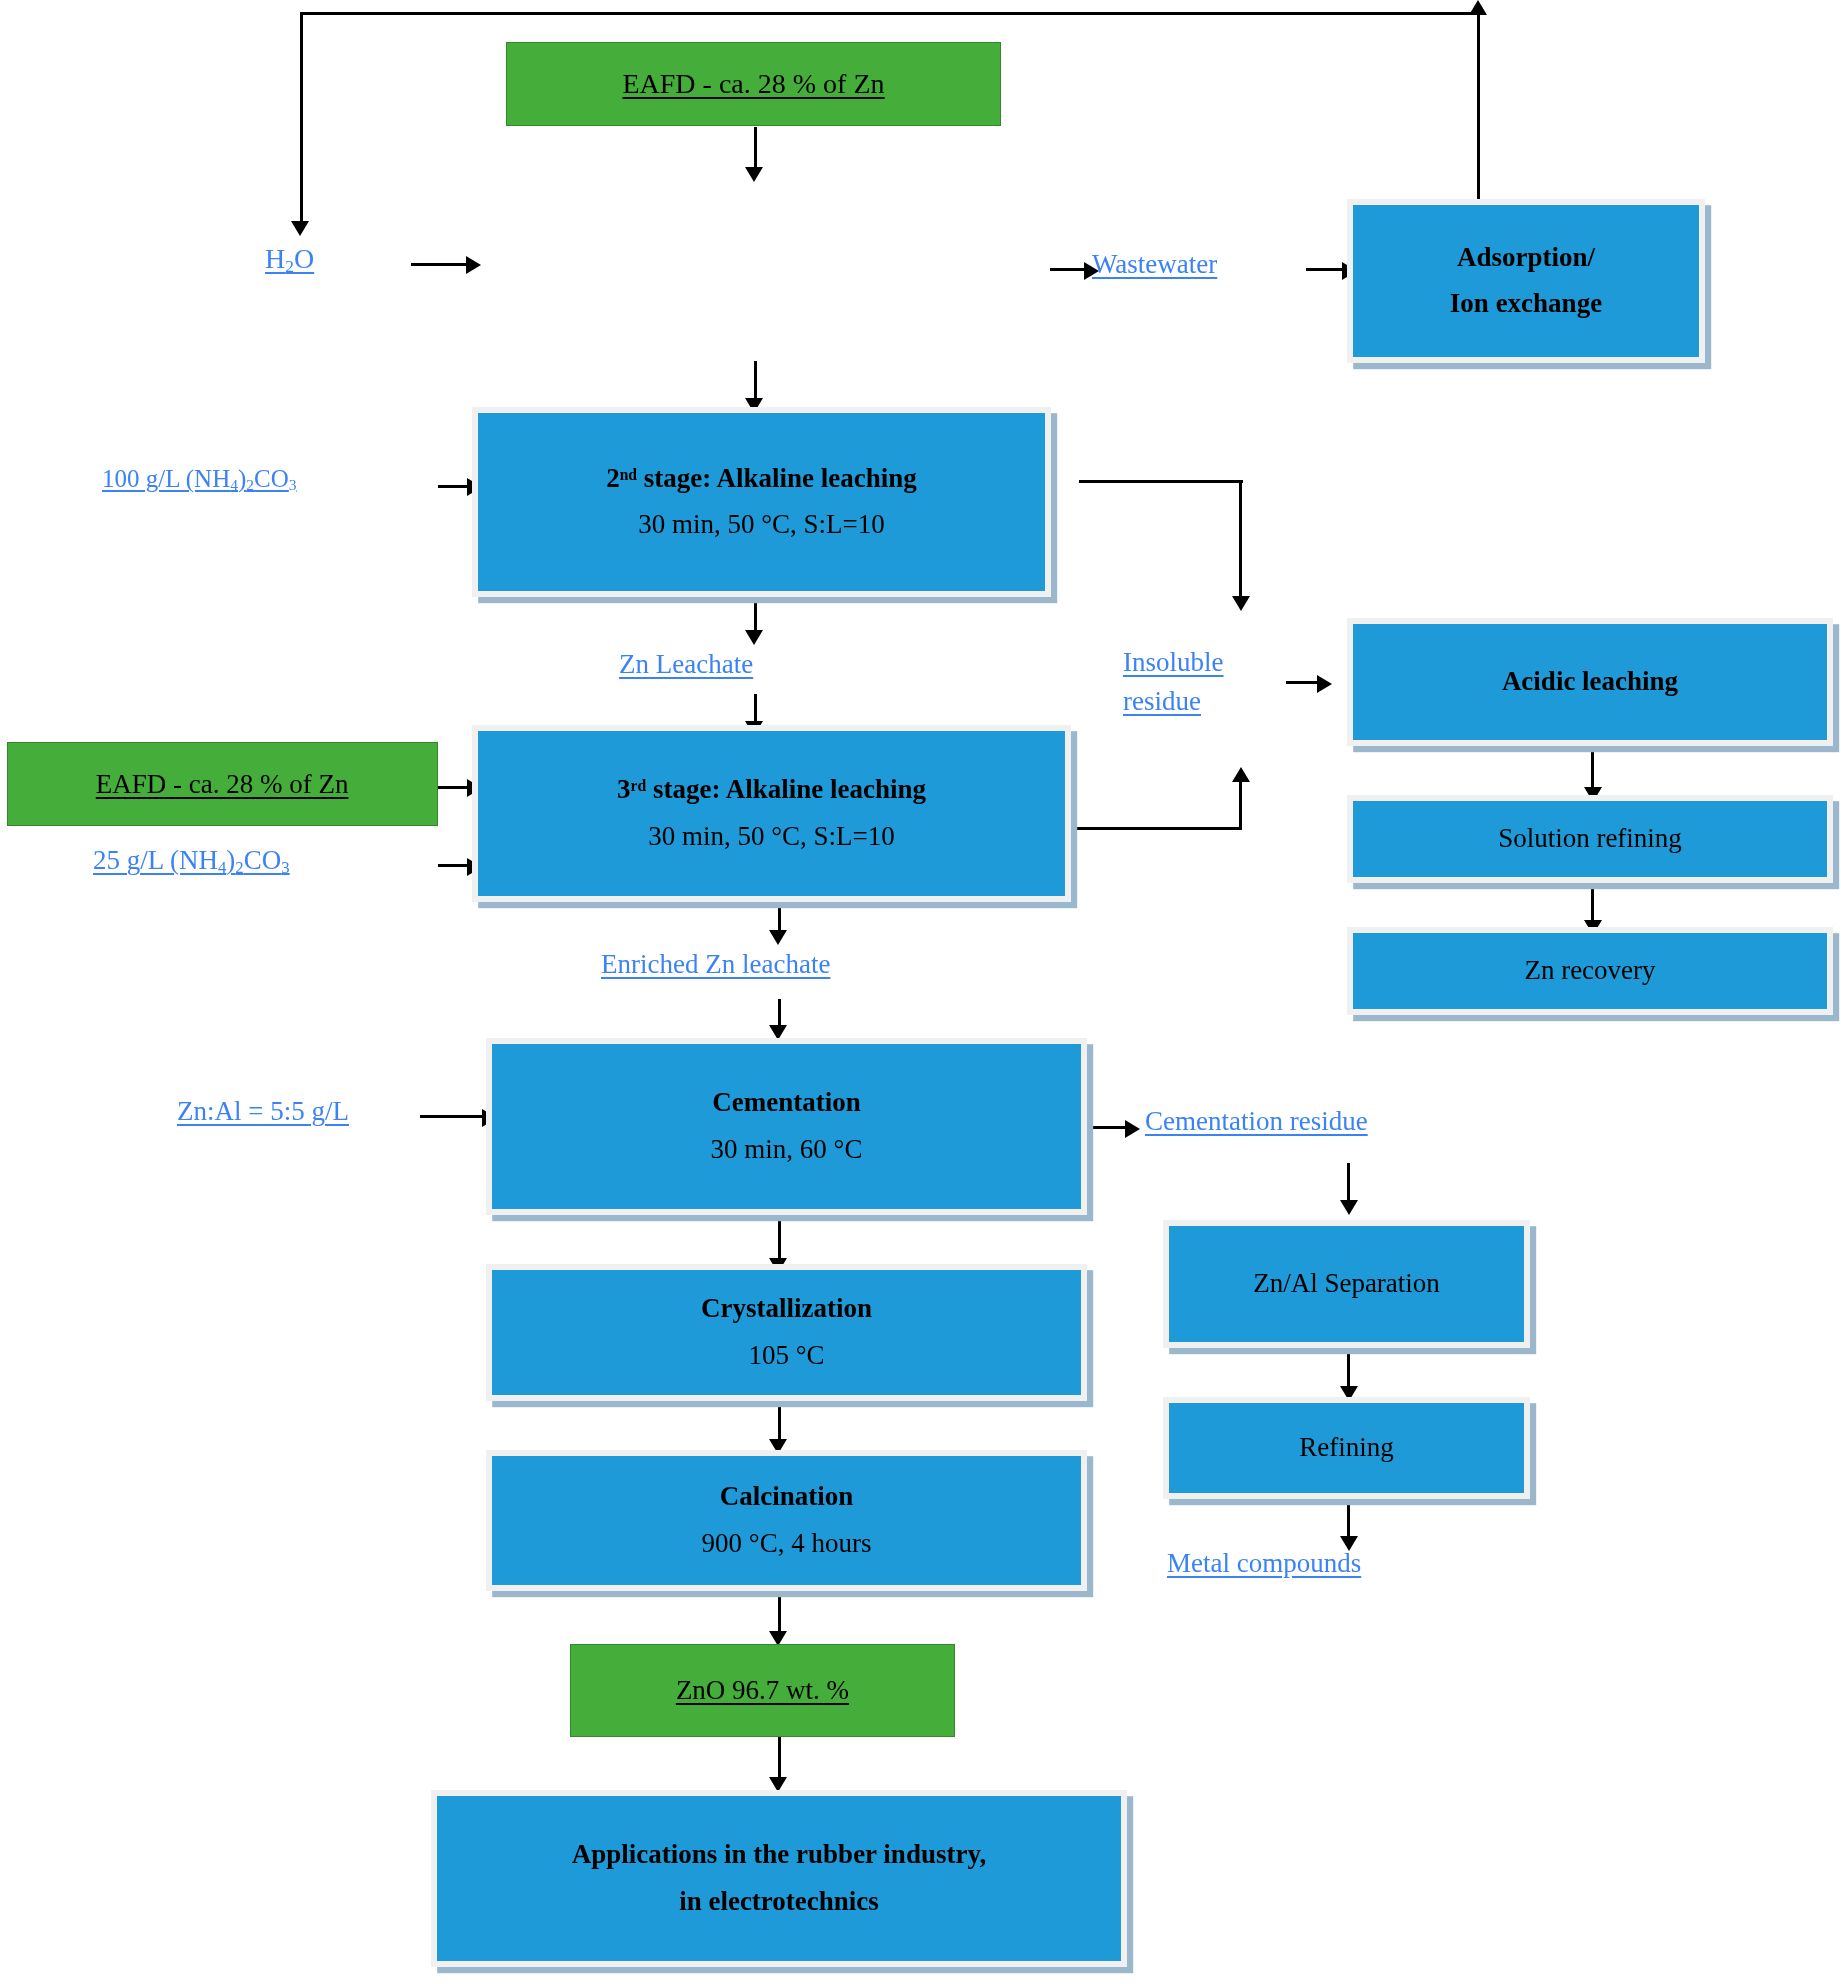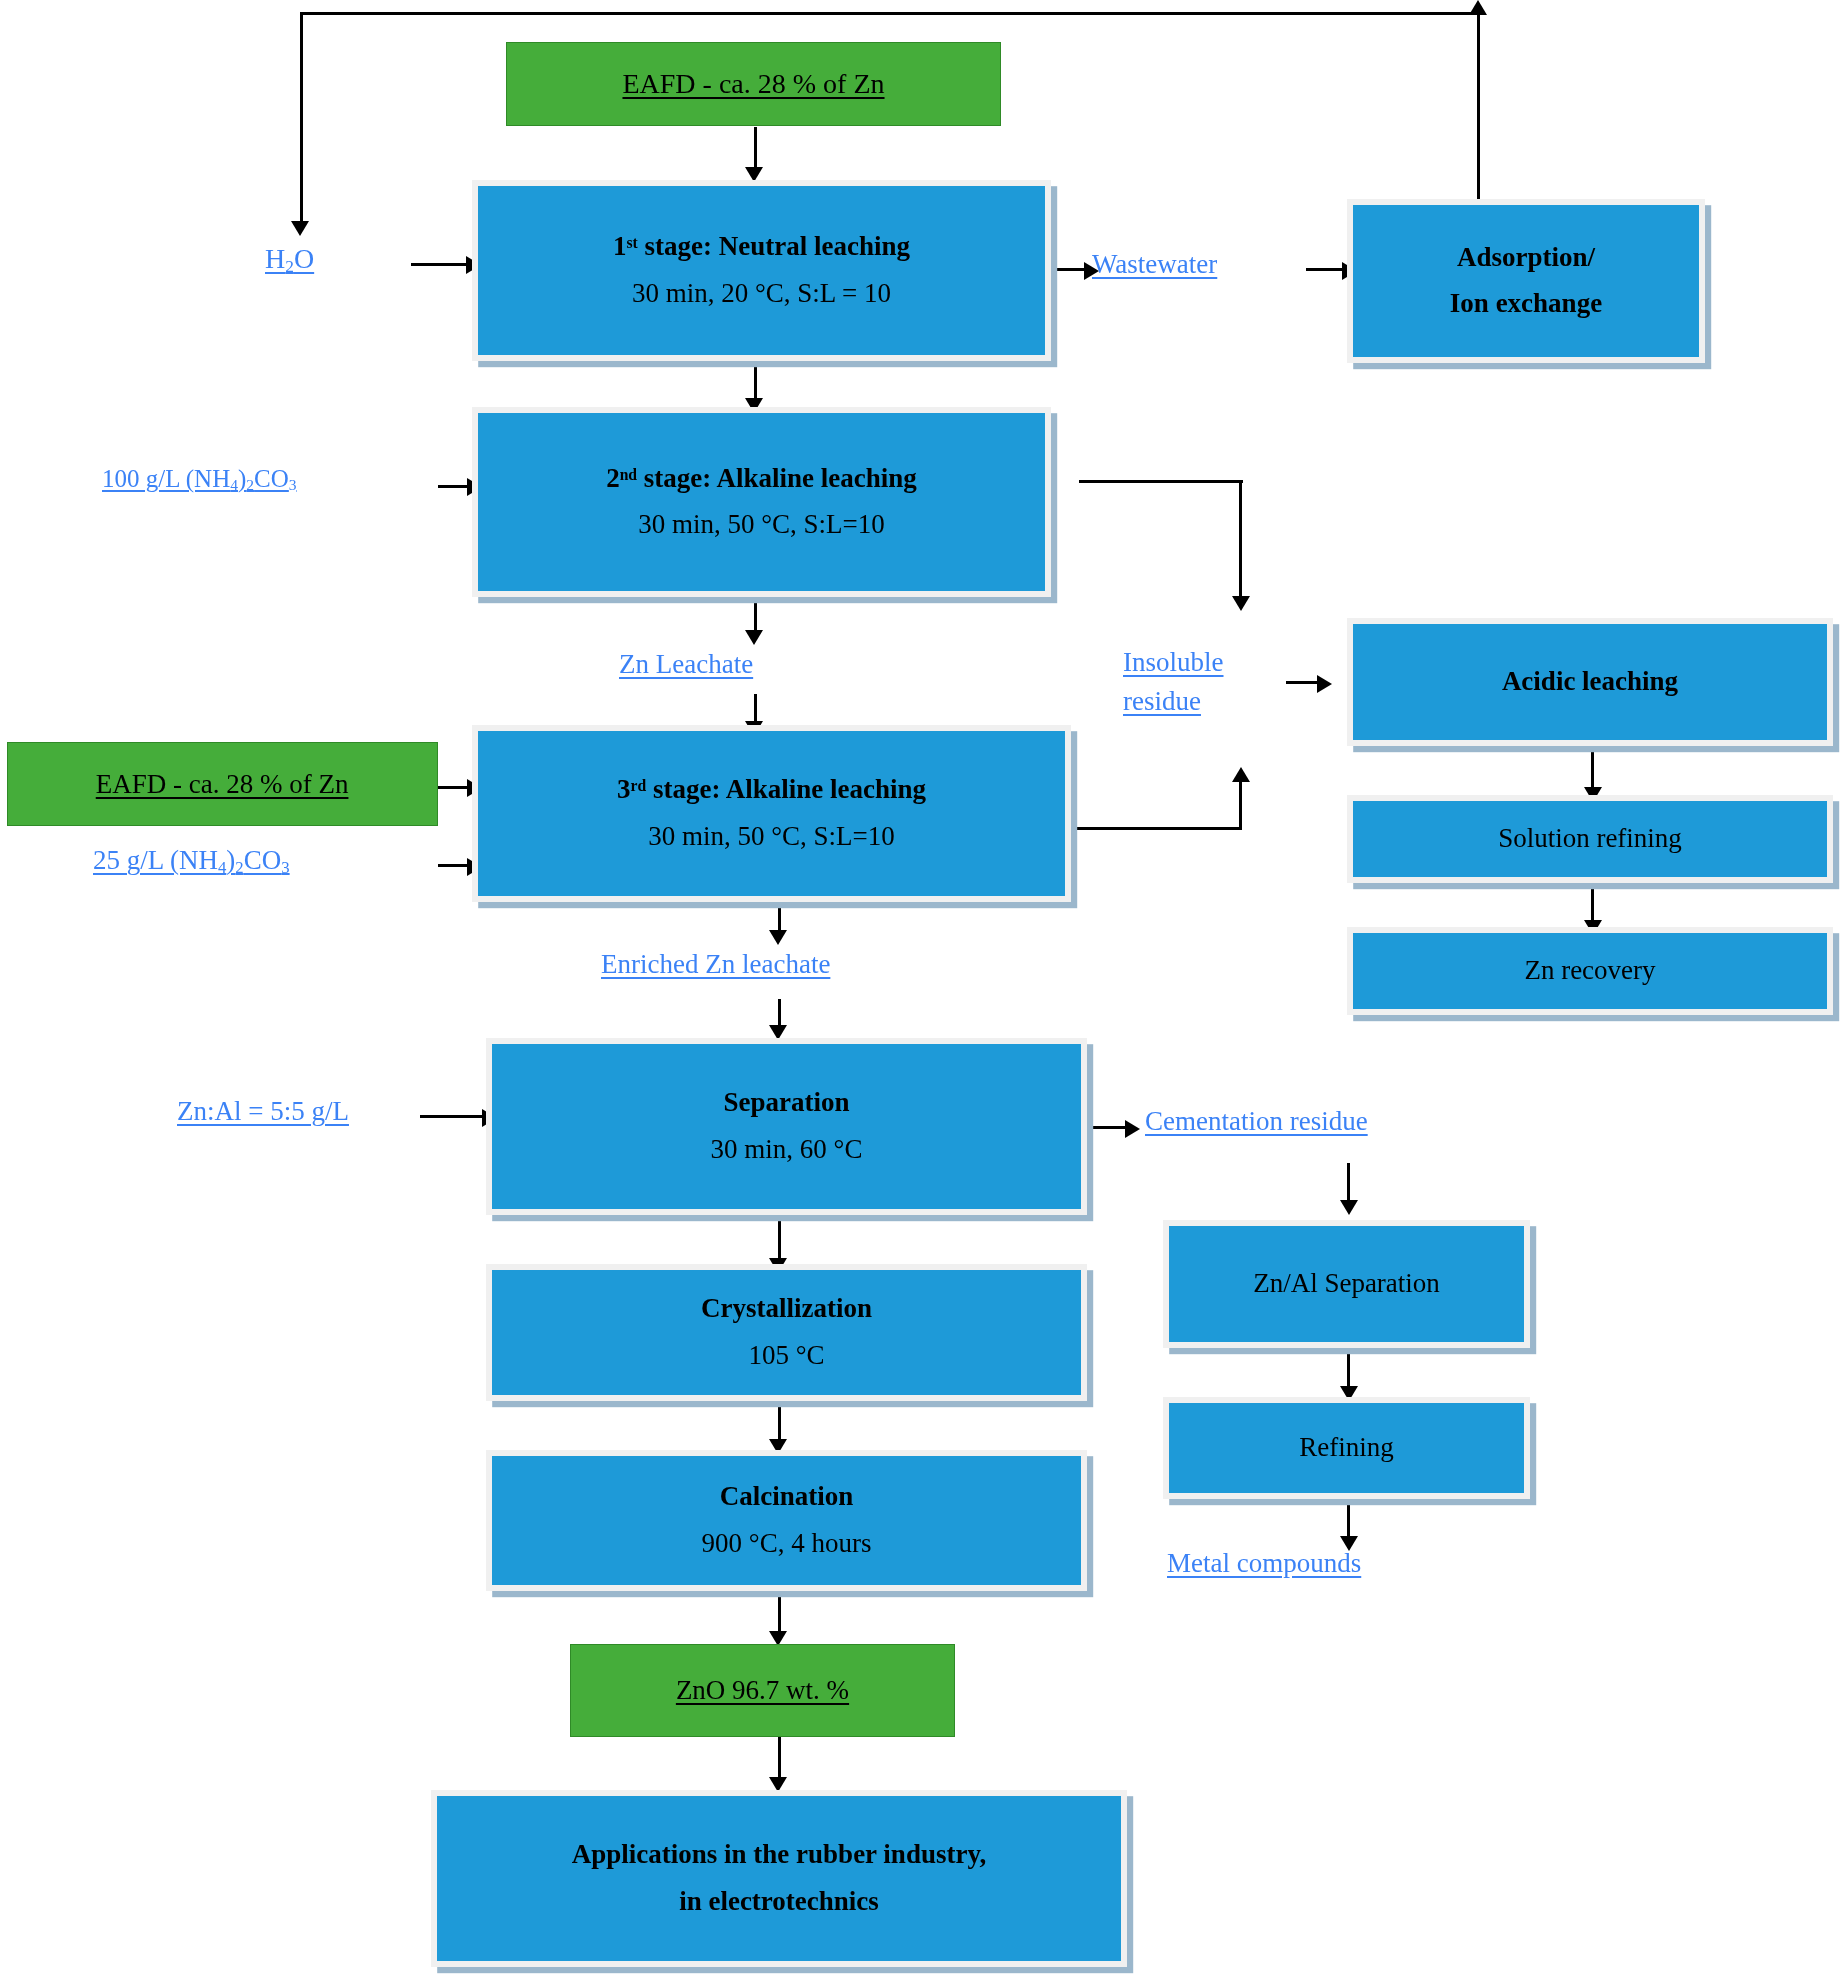--- a/index.html
+++ b/index.html
@@ -135,24 +135,20 @@
   <div class="arr arr-down" style="left:769px;top:1777px;"></div>
 
   <div class="node green" style="left:506px;top:42px;width:495px;height:84px;font-size:28px;">
     <span class="u">EAFD - ca. 28 % of Zn</span>
   </div>
 
   <div class="label" style="left:265px;top:242px;width:146px;font-size:28px;">
     <span class="u"><span>H</span><sub>2</sub><span>O</span></span>
   </div>
 
-  <div class="node blue" style="left:472px;top:180px;width:579px;height:181px;font-size:27px;">
-    <span class="ln t-bold"><span>1</span><sup>st</sup><span> stage: Neutral leaching</span></span>
-    <span class="ln">30 min, 20 °C, S:L = 10</span>
-  </div>
 
   <div class="label" style="left:1092px;top:248px;width:221px;font-size:27px;">
     <span class="u">Wastewater</span>
   </div>
 
   <div class="node blue" style="left:1347px;top:199px;width:358px;height:164px;font-size:27px;font-weight:bold;">
     <span class="ln">Adsorption/</span>
     <span class="ln">Ion exchange</span>
   </div>
 
@@ -201,21 +197,21 @@
 
   <div class="label" style="left:601px;top:948px;width:354px;font-size:27px;">
     <span class="u">Enriched Zn leachate</span>
   </div>
 
   <div class="label" style="left:177px;top:1095px;width:243px;font-size:27px;">
     <span class="u">Zn:Al = 5:5 g/L</span>
   </div>
 
   <div class="node blue" style="left:486px;top:1038px;width:601px;height:177px;font-size:27px;">
-    <span class="ln t-bold">Separation</span>
+    <span class="ln t-bold">Cementation</span>
     <span class="ln">30 min, 60 °C</span>
   </div>
 
   <div class="label" style="left:1145px;top:1105px;width:407px;font-size:27px;">
     <span class="u">Cementation residue</span>
   </div>
 
   <div class="node blue" style="left:1163px;top:1220px;width:367px;height:128px;font-size:27px;">
     <span class="ln">Zn/Al Separation</span>
   </div>

